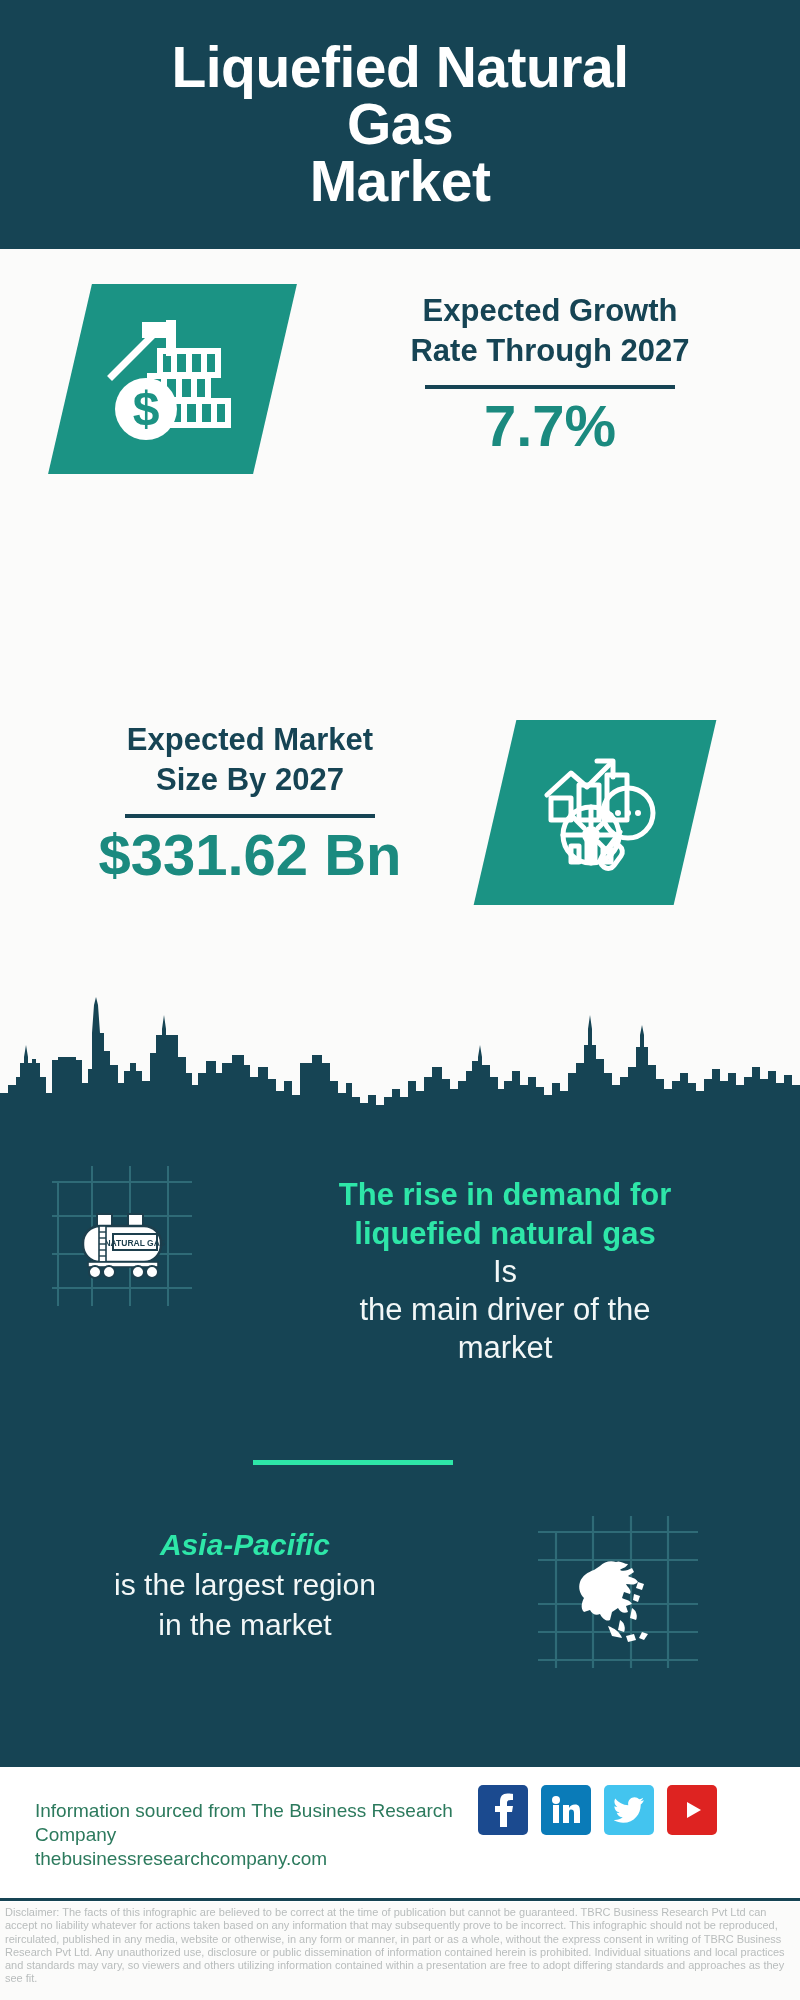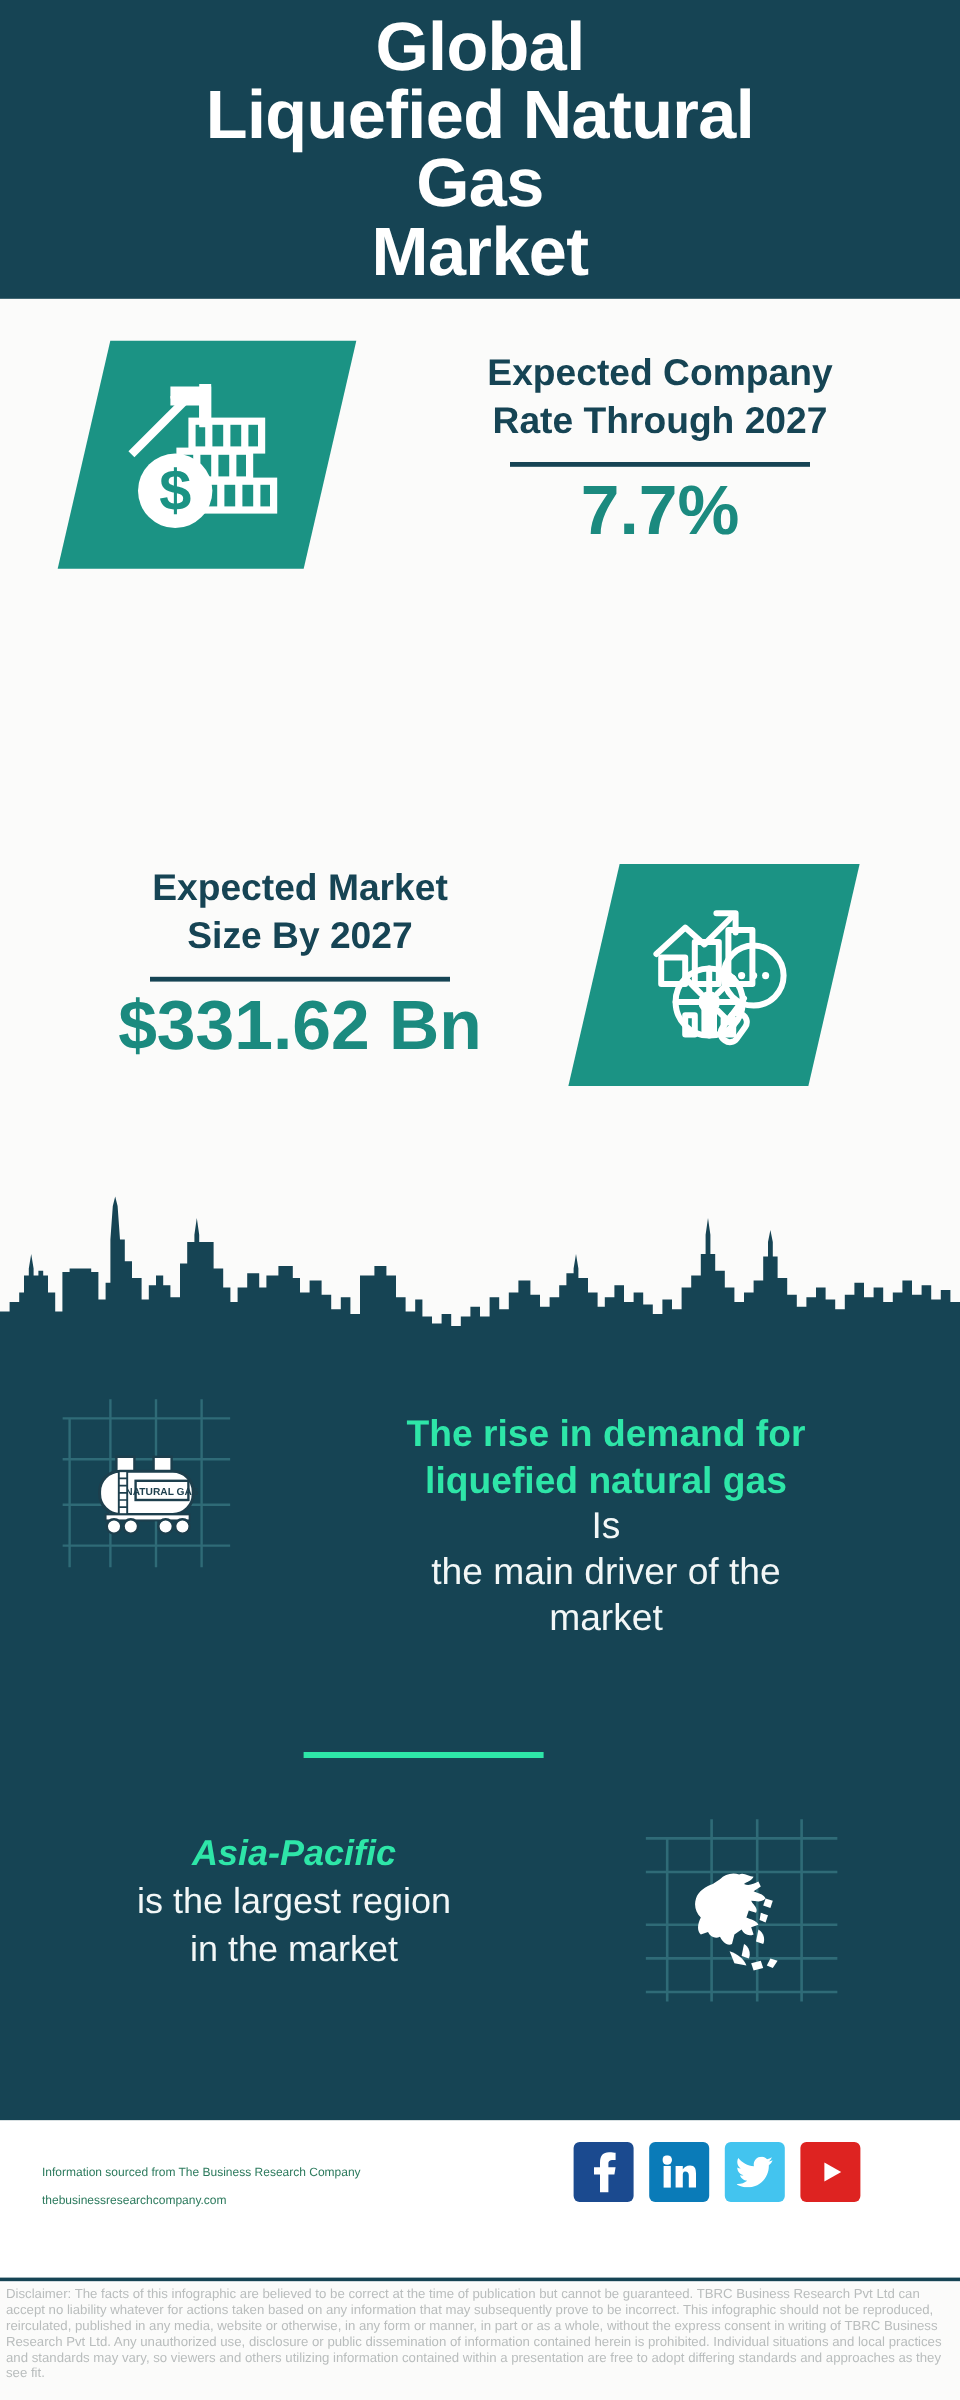--- a/index.html
+++ b/index.html
@@ -98,21 +98,21 @@
   }
   .green-bold.sm{font-size:30px;line-height:40px;font-style:italic;}
   .white-reg.sm{font-size:30px;line-height:40px;}
 
   
   .footer{
     position:absolute;left:0;top:1767px;width:800px;height:135px;background:#ffffff;
   }
   .foot-src{
     position:absolute;left:35px;top:32px;width:430px;
-    color:#2c7a5d;font-size:10px;line-height:24px;
+    color:#2c7a5d;font-size:19px;line-height:24px;
   }
   .socials{
     position:absolute;left:478px;top:18px;display:flex;gap:13px;
   }
   .sico{width:50px;height:50px;border-radius:5px;position:relative;
         display:flex;align-items:center;justify-content:center;}
   .sico.fb{background:#1b4a8f;}
   .sico.li{background:#0a7bb8;}
   .sico.tw{background:#43c4ef;}
   .sico.yt{background:#de2321;}
@@ -126,21 +126,20 @@
     color:#b9bdbd;font-size:11px;line-height:13.3px;text-align:left;
   }
 </style>
 </head>
 <body>
 
 <div class="page">
 
   <div class="header">
     <div class="header-title">
-      <span class="ln">Global</span>
       <span class="ln">Liquefied Natural</span>
       <span class="ln">Gas</span>
       <span class="ln">Market</span>
     </div>
   </div>
 
   <div class="sec-growth">
 
     <div class="para-badge one">
       <div class="badge-inner">
@@ -164,21 +163,21 @@
             <line x1="101" y1="97" x2="101" y2="121"></line>
             <line x1="116" y1="97" x2="116" y2="121"></line>
           </g>
           <circle cx="48" cy="105" r="31" fill="#ffffff"></circle>
           <text x="48" y="121" font-family="'Liberation Sans',sans-serif" font-size="48" font-weight="bold" fill="#1b9384" text-anchor="middle">$</text>
         </svg>
       </div>
     </div>
 
     <div class="growth-text">
-      <div class="lbl-dark">Expected Company</div>
+      <div class="lbl-dark">Expected Growth</div>
       <div class="lbl-dark">Rate Through 2027</div>
       <div class="rule-dark"></div>
       <div class="big-teal">7.7%</div>
     </div>
   </div>
 
   <div class="sec-size">
 
     <div class="size-text">
       <div class="lbl-dark">Expected Market</div>

